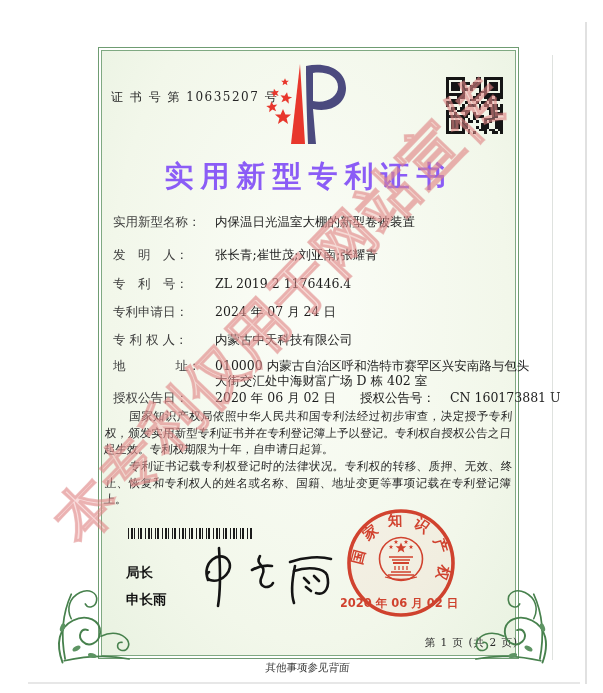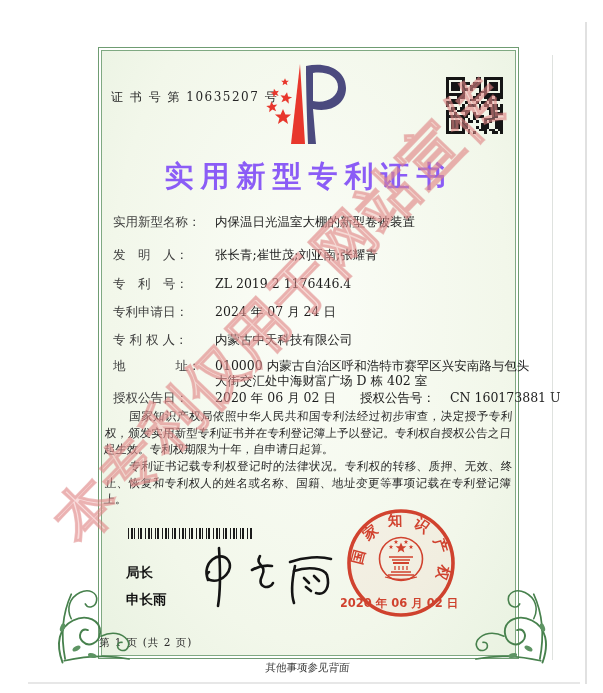--- a/index.html
+++ b/index.html
@@ -48,21 +48,21 @@
 
   .signer-title{position:absolute;left:27px;top:516px;font-size:13.5px;font-weight:bold;
                 font-family:"DejaVu Sans", sans-serif;color:#111;}
   .signer-name{position:absolute;left:27px;top:543px;font-size:13.5px;font-weight:bold;
                font-family:"DejaVu Sans", sans-serif;color:#111;}
   .signature{position:absolute;left:95px;top:492px;width:155px;height:78px;}
 
   .seal{position:absolute;left:242px;top:455px;width:120px;height:120px;opacity:.93;
         mix-blend-mode:multiply;}
 
-  .page-info{position:absolute;left:0;top:588px;width:100%;text-align:left;
+  .page-info{position:absolute;left:0;top:588px;width:100%;text-align:right;
              font-size:10.5px;letter-spacing:1px;color:#2b2b2b;}
 
   .back-note{position:absolute;left:98px;top:661px;width:419px;text-align:center;
              font-size:10.5px;color:#3a3a3a;transform:skewX(-5deg);}
 
   .ornament{position:absolute;width:88px;height:84px;}
   .ornament-bl{left:50px;top:582px;}
   .ornament-br{left:467px;top:582px;transform:scaleX(-1);}
 
   .watermark{position:absolute;left:66px;top:492px;z-index:40;pointer-events:none;

